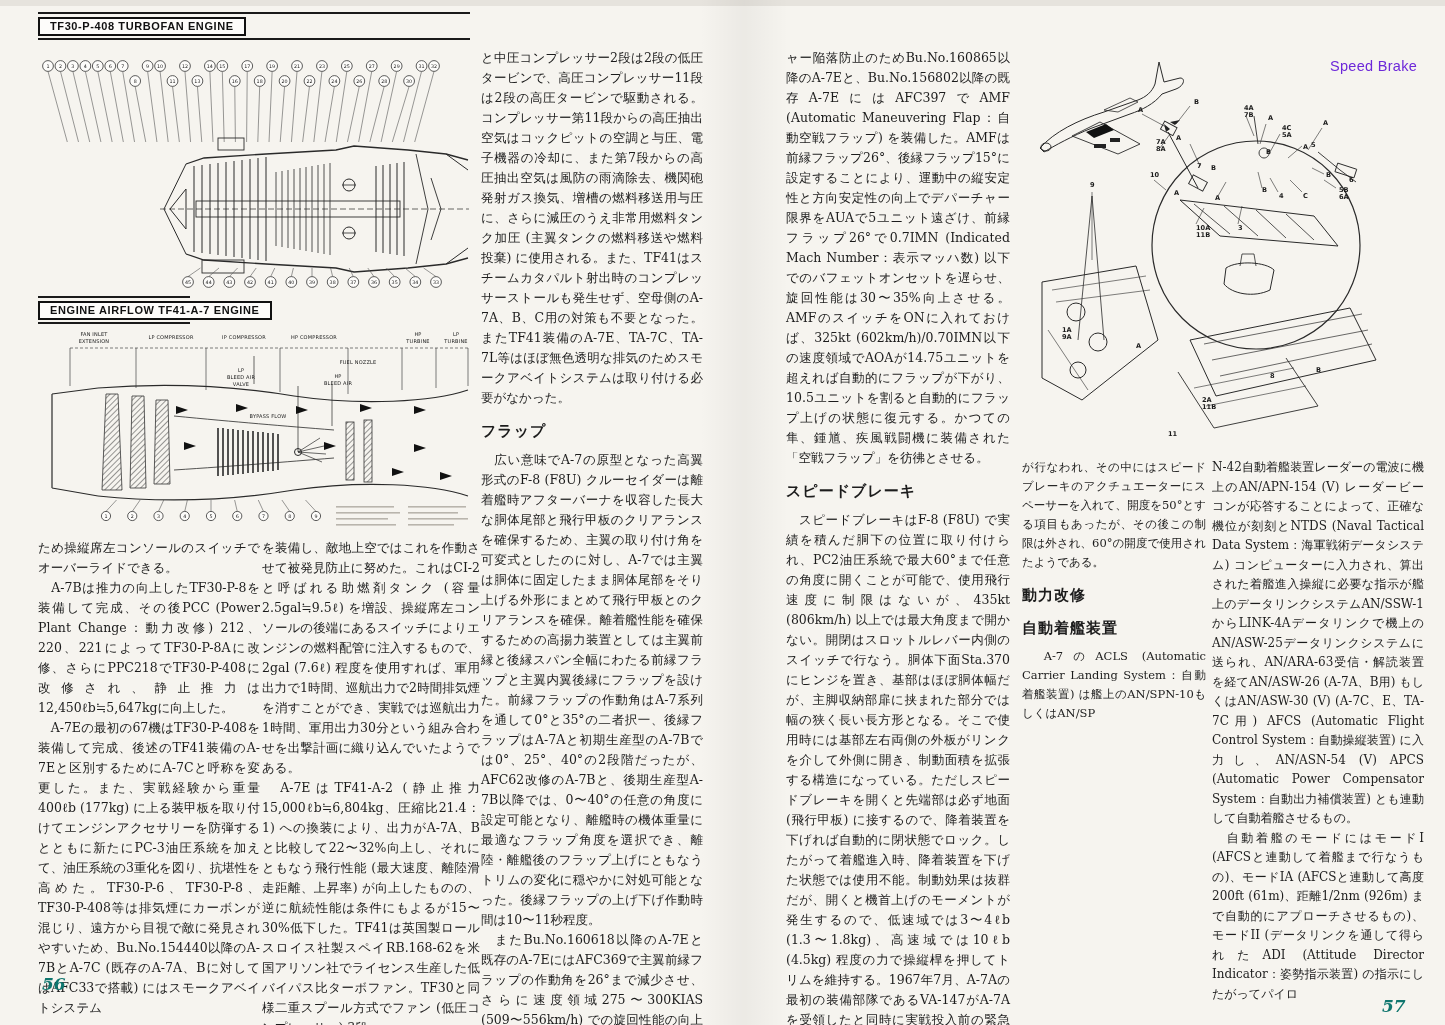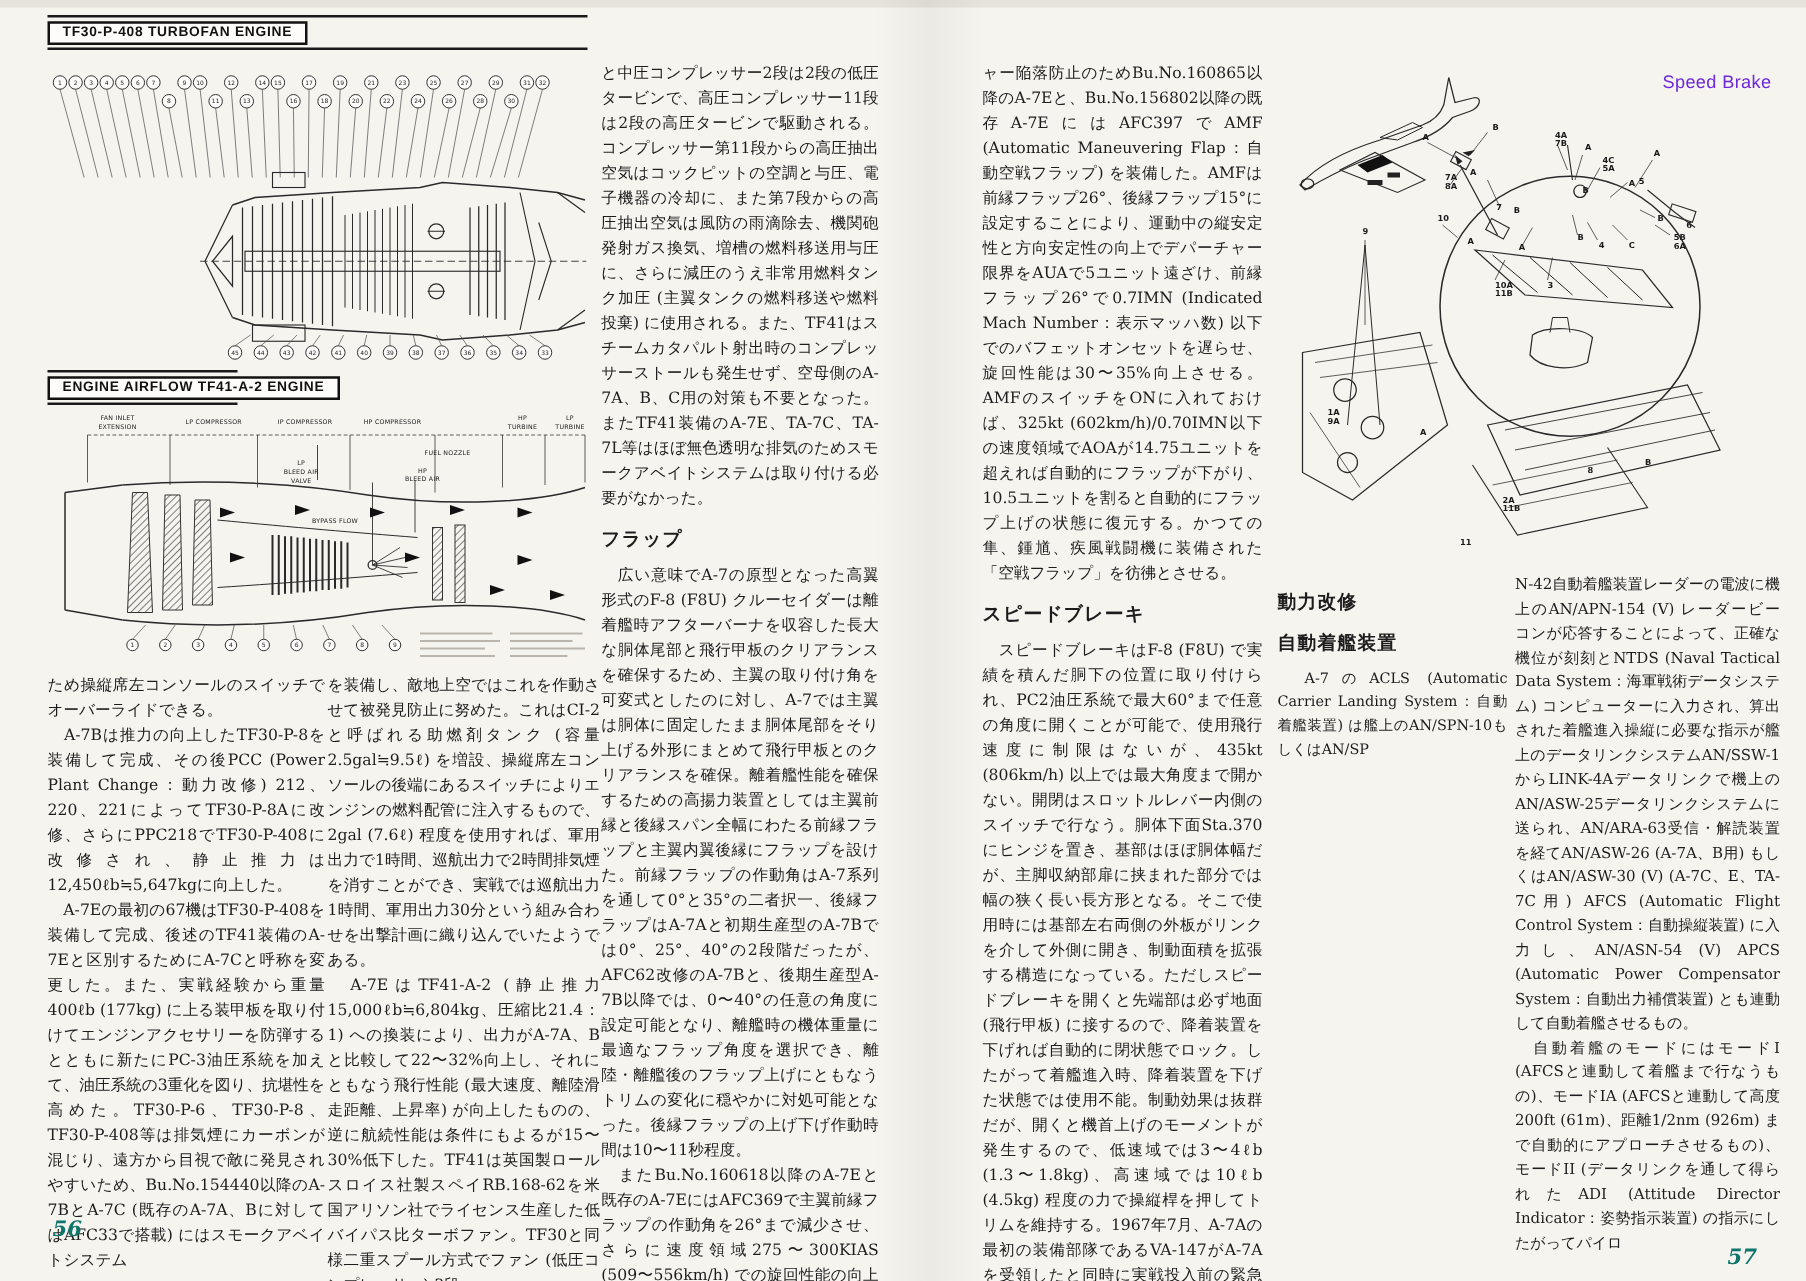--- a/index.html
+++ b/index.html
@@ -193,21 +193,21 @@
         <line x1="379.33333333333337" y1="234.6" x2="369.00000000000006" y2="226" stroke="#555" stroke-width="0.6"></line>
         <circle cx="379.33333333333337" cy="240" r="5.4" fill="#fdfcfa" stroke="#333" stroke-width="0.8"></circle>
         <text x="379.33333333333337" y="241.8" class="co-num" text-anchor="middle">34</text>
         <line x1="400" y1="234.6" x2="387.6" y2="226" stroke="#555" stroke-width="0.6"></line>
         <circle cx="400" cy="240" r="5.4" fill="#fdfcfa" stroke="#333" stroke-width="0.8"></circle>
         <text x="400" y="241.8" class="co-num" text-anchor="middle">33</text>
       </g>
   </svg>
 
   <div class="rule" style="left:38px;top:296px;width:152px;"></div>
-  <div class="diag-label" style="left:38px;top:301px;">ENGINE AIRFLOW TF41-A-2 ENGINE</div>
+  <div class="diag-label" style="left:38px;top:301px;">ENGINE AIRFLOW TF41-A-7 ENGINE</div>
   <div class="rule" style="left:38px;top:322px;width:152px;"></div>
 
   <svg style="left:36px;top:326px;" width="434" height="204" viewBox="0 0 434 204">
     <defs>
       <pattern id="hatch" width="4" height="4" patternUnits="userSpaceOnUse" patternTransform="rotate(45)">
         <line x1="0" y1="0" x2="0" y2="4" stroke="#444" stroke-width="1.1"></line>
       </pattern>
     </defs>
     <g>
       <path class="ln" stroke-width="0.6" d="M34,22 L34,60 M100,22 L100,62 M170,22 L170,64 M244,22 L244,66 M312,22 L312,68 M366,22 L366,64 M400,22 L400,62 M432,22 L432,60"></path>
@@ -388,20 +388,21 @@
         <text x="44" y="292" class="sb-label" text-anchor="start"><tspan x="44" dy="0">1A</tspan><tspan x="44" dy="7">9A</tspan></text>
         <text x="118" y="308" class="sb-label" text-anchor="start"><tspan x="118" dy="0">A</tspan></text>
         <text x="252" y="338" class="sb-label" text-anchor="start"><tspan x="252" dy="0">8</tspan></text>
         <text x="298" y="332" class="sb-label" text-anchor="start"><tspan x="298" dy="0">B</tspan></text>
         <text x="184" y="362" class="sb-label" text-anchor="start"><tspan x="184" dy="0">2A</tspan><tspan x="184" dy="7">11B</tspan></text>
         <text x="150" y="396" class="sb-label" text-anchor="start"><tspan x="150" dy="0">11</tspan></text>
       </g>
   </svg>
 
   <div class="col col-small" style="left:1022px;top:458px;width:184px;">
+    <p>が行なわれ、その中にはスピードブレーキのアクチュエーターにスペーサーを入れて、開度を50°とする項目もあったが、その後この制限は外され、60°の開度で使用されたようである。</p>
     <div class="jp-head">動力改修</div>
     <div class="jp-head">自動着艦装置</div>
     <p>　A-7のACLS (Automatic Carrier Landing System：自動着艦装置) は艦上のAN/SPN-10もしくはAN/SP</p>
   </div>
   <div class="col col-6" style="left:1212px;top:458px;width:212px;">
     <p>N-42自動着艦装置レーダーの電波に機上のAN/APN-154 (V) レーダービーコンが応答することによって、正確な機位が刻刻とNTDS (Naval Tactical Data System：海軍戦術データシステム) コンピューターに入力され、算出された着艦進入操縦に必要な指示が艦上のデータリンクシステムAN/SSW-1からLINK-4Aデータリンクで機上のAN/ASW-25データリンクシステムに送られ、AN/ARA-63受信・解読装置を経てAN/ASW-26 (A-7A、B用) もしくはAN/ASW-30 (V) (A-7C、E、TA-7C用) AFCS (Automatic Flight Control System：自動操縦装置) に入力し、AN/ASN-54 (V) APCS (Automatic Power Compensator System：自動出力補償装置) とも連動して自動着艦させるもの。</p>
     <p>　自動着艦のモードにはモードI (AFCSと連動して着艦まで行なうもの)、モードIA (AFCSと連動して高度200ft (61m)、距離1/2nm (926m) まで自動的にアプローチさせるもの)、モードII (データリンクを通して得られたADI (Attitude Director Indicator：姿勢指示装置) の指示にしたがってパイロ</p>
   </div>
   <div class="page-num" style="left:1382px;top:996px;">57</div>
 </div>

